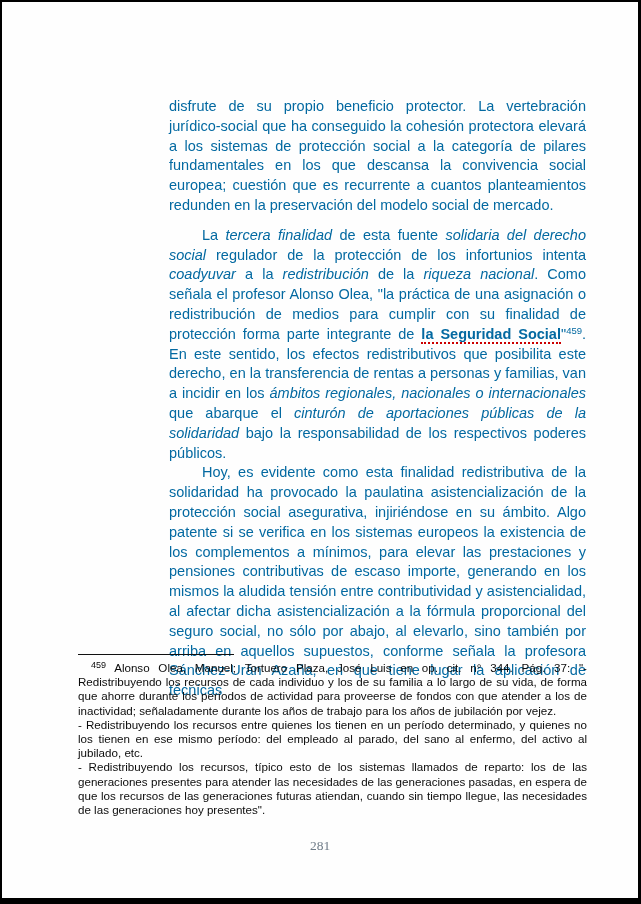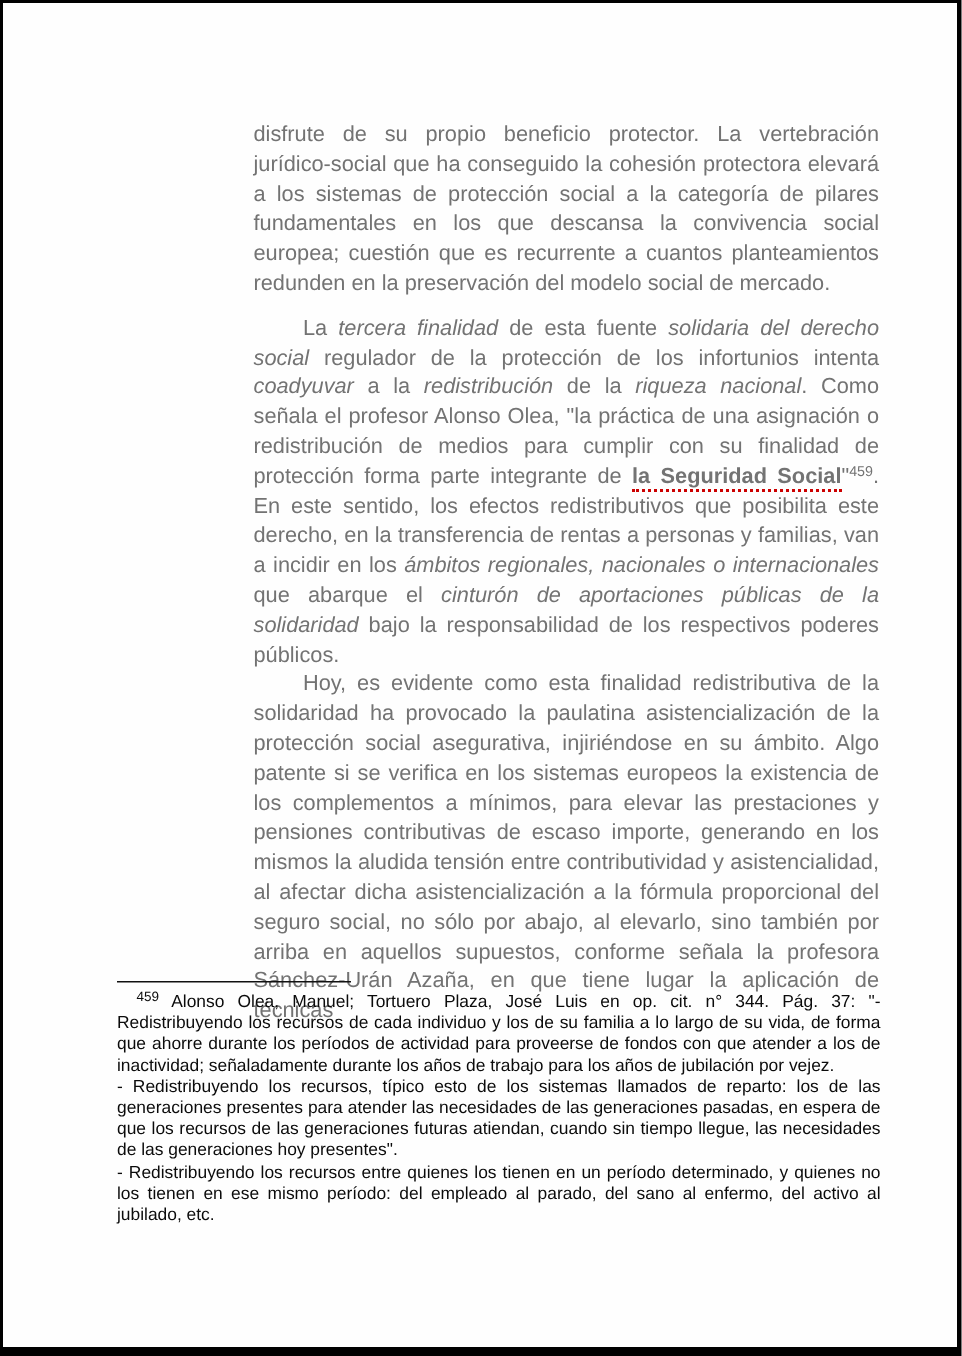--- a/index.html
+++ b/index.html
@@ -10,23 +10,23 @@
     position: relative;
     font-family: "Liberation Sans", sans-serif;
   }
   .page {
     position: absolute;
     left: 2px; top: 2px; right: 3px; bottom: 6px;
     background: #fefefe;
   }
   .body-text {
     position: absolute;
-    left: 167px; top: 79px; width: 417px;
+    left: 167px; top: 95px; width: 417px;
     font-size: 14.5px; line-height: 19.8px;
-    color: #737373;
+    color: #0369a1;
     text-align: justify;
   }
   .para { margin: 0; }
   .para-indent { text-indent: 33px; }
   .para-spaced { margin-top: 10px; }
   .run { font-style: normal; }
   .run-bi { font-weight: normal; font-style: italic; }
   .run-spell { border-bottom: 2px dotted var(--spell-color, #cc0000); font-weight: bold; }
   .run-sup {
     font-size: 9.5px; line-height: 0;
@@ -64,16 +64,17 @@
 
 <div class="page">
   <div class="body-text">
       <p class="para"><span class="run">disfrute de su propio beneficio protector. La vertebración jurídico-social que ha conseguido la cohesión protectora elevará a los sistemas de protección social a la categoría de pilares fundamentales en los que descansa la convivencia social europea; cuestión que es recurrente a cuantos planteamientos redunden en la preservación del modelo social de mercado.</span></p>
       <p class="para para-indent para-spaced"><span class="run">La </span><span class="run run-bi">tercera finalidad</span><span class="run"> de esta fuente </span><span class="run run-bi">solidaria del derecho social</span><span class="run"> regulador de la protección de los infortunios intenta </span><span class="run run-bi">coadyuvar</span><span class="run"> a la </span><span class="run run-bi">redistribución</span><span class="run"> de la </span><span class="run run-bi">riqueza nacional</span><span class="run">. Como señala el profesor Alonso Olea, "la práctica de una asignación o redistribución de medios para cumplir con su finalidad de protección forma parte integrante de </span><span class="run run-spell">la Seguridad Social</span><span class="run">"</span><span class="run run-sup">459</span><span class="run">. En este sentido, los efectos redistributivos que posibilita este derecho, en la transferencia de rentas a personas y familias, van a incidir en los </span><span class="run run-bi">ámbitos regionales, nacionales o internacionales</span><span class="run"> que abarque el </span><span class="run run-bi">cinturón de aportaciones públicas de la solidaridad</span><span class="run"> bajo la responsabilidad de los respectivos poderes públicos.</span></p>
       <p class="para para-indent"><span class="run">Hoy, es evidente como esta finalidad redistributiva de la solidaridad ha provocado la paulatina asistencialización de la protección social asegurativa, injiriéndose en su ámbito. Algo patente si se verifica en los sistemas europeos la existencia de los complementos a mínimos, para elevar las prestaciones y pensiones contributivas de escaso importe, generando en los mismos la aludida tensión entre contributividad y asistencialidad, al afectar dicha asistencialización a la fórmula proporcional del seguro social, no sólo por abajo, al elevarlo, sino también por arriba en aquellos supuestos, conforme señala la profesora Sánchez-Urán Azaña, en que tiene lugar la aplicación de técnicas</span></p>
     </div>
   <div class="footnote-separator"></div>
   <div class="footnote">
       <p class="fn-para fn-first"><span class="fn-marker">459</span> <span class="run">Alonso Olea, Manuel; Tortuero Plaza, José Luis en op. cit. n° 344. Pág. 37: "- Redistribuyendo los recursos de cada individuo y los de su familia a lo largo de su vida, de forma que ahorre durante los períodos de actividad para proveerse de fondos con que atender a los de inactividad; señaladamente durante los años de trabajo para los años de jubilación por vejez.</span></p>
+      <p class="fn-para"><span class="run">- Redistribuyendo los recursos entre quienes los tienen en un período determinado, y quienes no los tienen en ese mismo período: del empleado al parado, del sano al enfermo, del activo al jubilado, etc.</span></p>
       <p class="fn-para"><span class="run">- Redistribuyendo los recursos, típico esto de los sistemas llamados de reparto: los de las generaciones presentes para atender las necesidades de las generaciones pasadas, en espera de que los recursos de las generaciones futuras atiendan, cuando sin tiempo llegue, las necesidades de las generaciones hoy presentes".</span></p>
-      <p class="fn-para"><span class="run">- Redistribuyendo los recursos entre quienes los tienen en un período determinado, y quienes no los tienen en ese mismo período: del empleado al parado, del sano al enfermo, del activo al jubilado, etc.</span></p>
     </div>
+  <div class="page-number">281</div>
 </div>
 
 </body></html>

